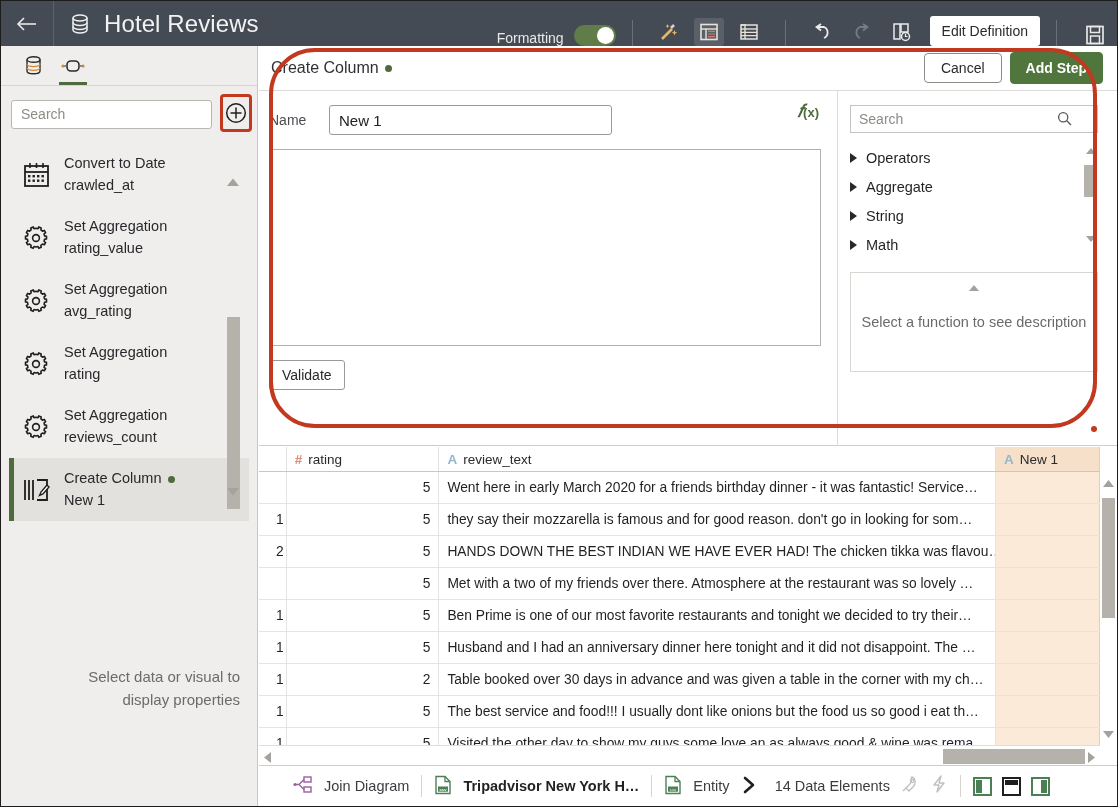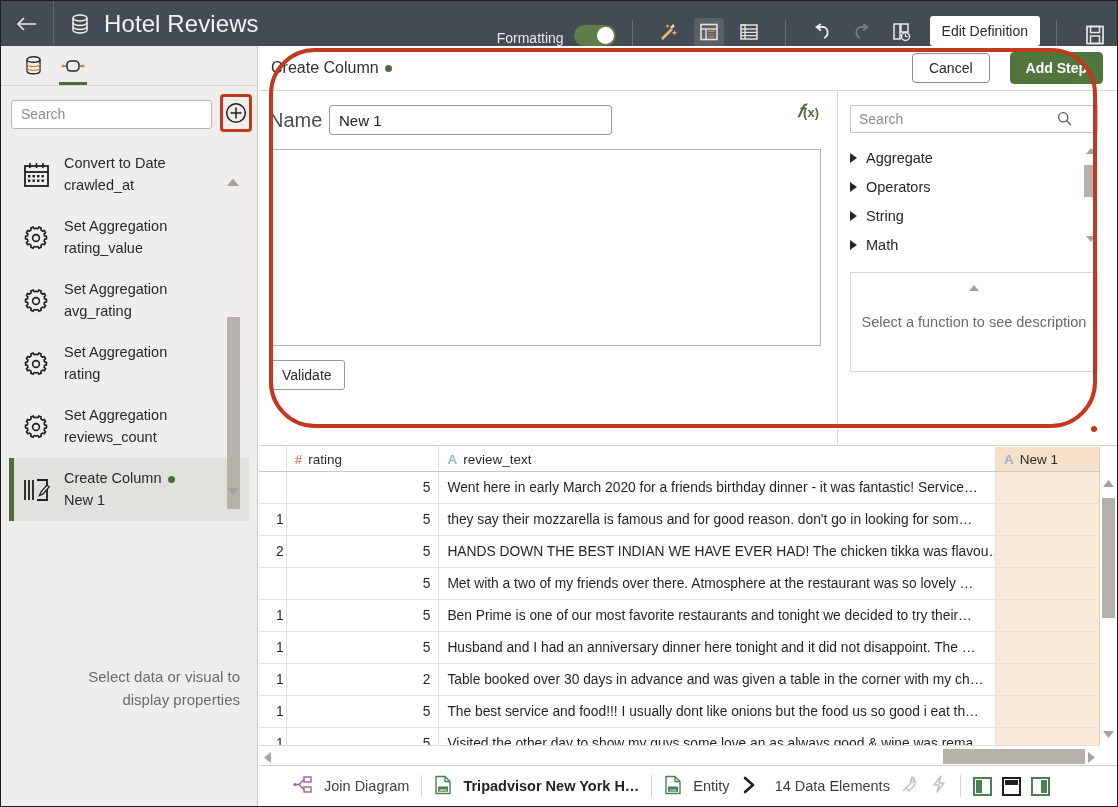--- a/index.html
+++ b/index.html
@@ -132,35 +132,35 @@
   
   .editor {
     position: absolute; top: 45px; left: 258px; right: 0; height: 400px;
     background: #ffffff; border-bottom: 1px solid #cfcdca;
   }
   .ed-head {
     height: 45px; display: flex; align-items: center;
     padding: 0 14px 0 12px; border-bottom: 1px solid #dddbd8;
   }
   .ed-title { font-size: 16px; color: #2f3134; }
-  .ed-head-btns { margin-left: auto; display: flex; align-items: center; gap: 20px; }
+  .ed-head-btns { margin-left: auto; display: flex; align-items: center; gap: 8px; }
   .btn-cancel {
     background: #fff; border: 1px solid #8d8b87; border-radius: 4px;
     font-size: 14px; font-family: inherit; color: #2a2a2a;
     padding: 6px 16px; cursor: pointer;
   }
   .btn-add {
     background: #51763d; border: 1px solid #51763d; border-radius: 4px;
     font-size: 14px; font-family: inherit; color: #fff;
     padding: 7px 15px; cursor: pointer; font-weight: bold;
   }
   .ed-body { display: flex; height: 355px; }
   .ed-left { width: 578px; padding: 14px 12px 0 10px; position: relative; }
   .name-row { display: flex; align-items: center; gap: 12px; }
-  .name-lbl { font-size: 20px; color: #4a4c50; width: 48px; }
+  .name-lbl { font-size: 14px; color: #4a4c50; width: 48px; }
   .name-input {
     width: 283px; height: 30px; border: 1px solid #9b9995; border-radius: 3px;
     font-size: 15px; font-family: inherit; padding: 0 9px; color: #222;
   }
   .fx {
     position: absolute; right: 18px; top: 10px;
     font-size: 18px; font-style: italic; color: #4e6b3d; font-weight: bold;
     font-family: "Liberation Serif", serif;
   }
   .fx .sub { font-size: 13px; font-style: normal; font-family: "Liberation Sans", sans-serif; }
@@ -539,25 +539,25 @@
             <svg width="15" height="15" viewBox="0 0 15 15">
               <circle cx="6.2" cy="6.2" r="4.6" fill="none" stroke="#55585c" stroke-width="1.3"></circle>
               <path d="M9.8 9.8 L14 14" stroke="#55585c" stroke-width="1.3"></path>
             </svg>
           </span>
         </div>
 
         <div class="fn-list">
           <div class="fn-item">
             <span class="caret-r"></span>
-            <span>Aggregate</span>
+            <span>Operators</span>
           </div>
           <div class="fn-item">
             <span class="caret-r"></span>
-            <span>Operators</span>
+            <span>Aggregate</span>
           </div>
           <div class="fn-item">
             <span class="caret-r"></span>
             <span>String</span>
           </div>
           <div class="fn-item">
             <span class="caret-r"></span>
             <span>Math</span>
           </div>
           <div class="fn-scroll-up">

